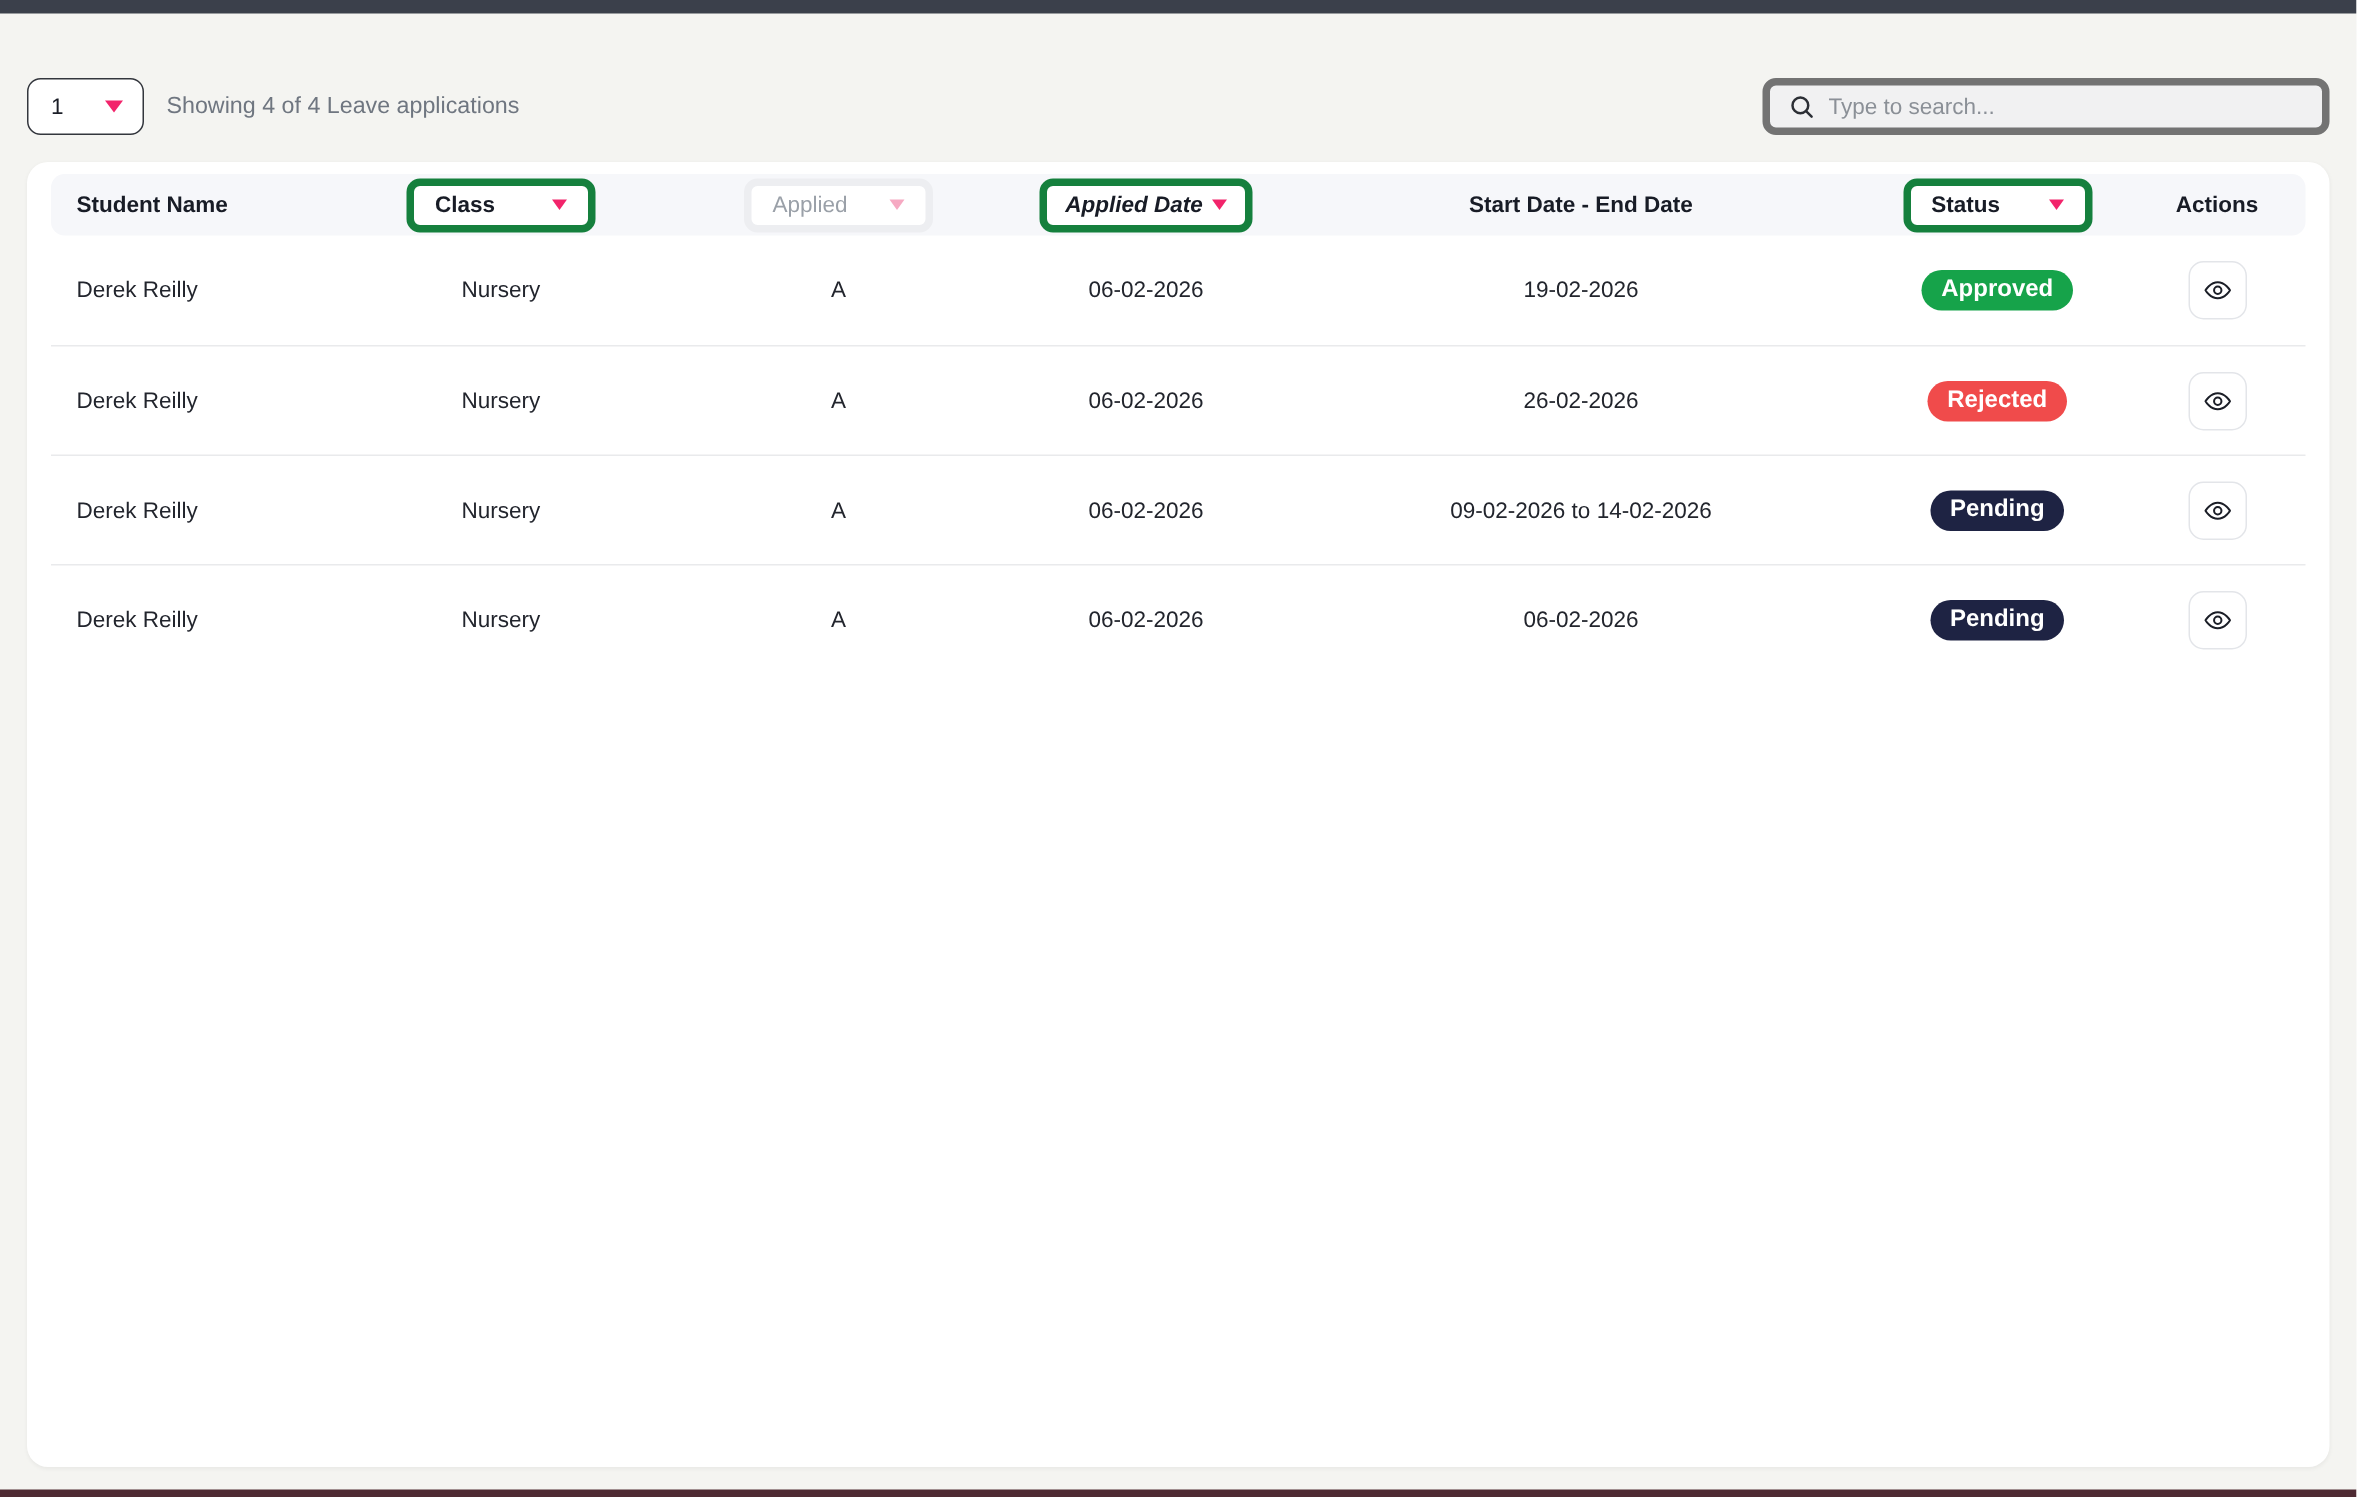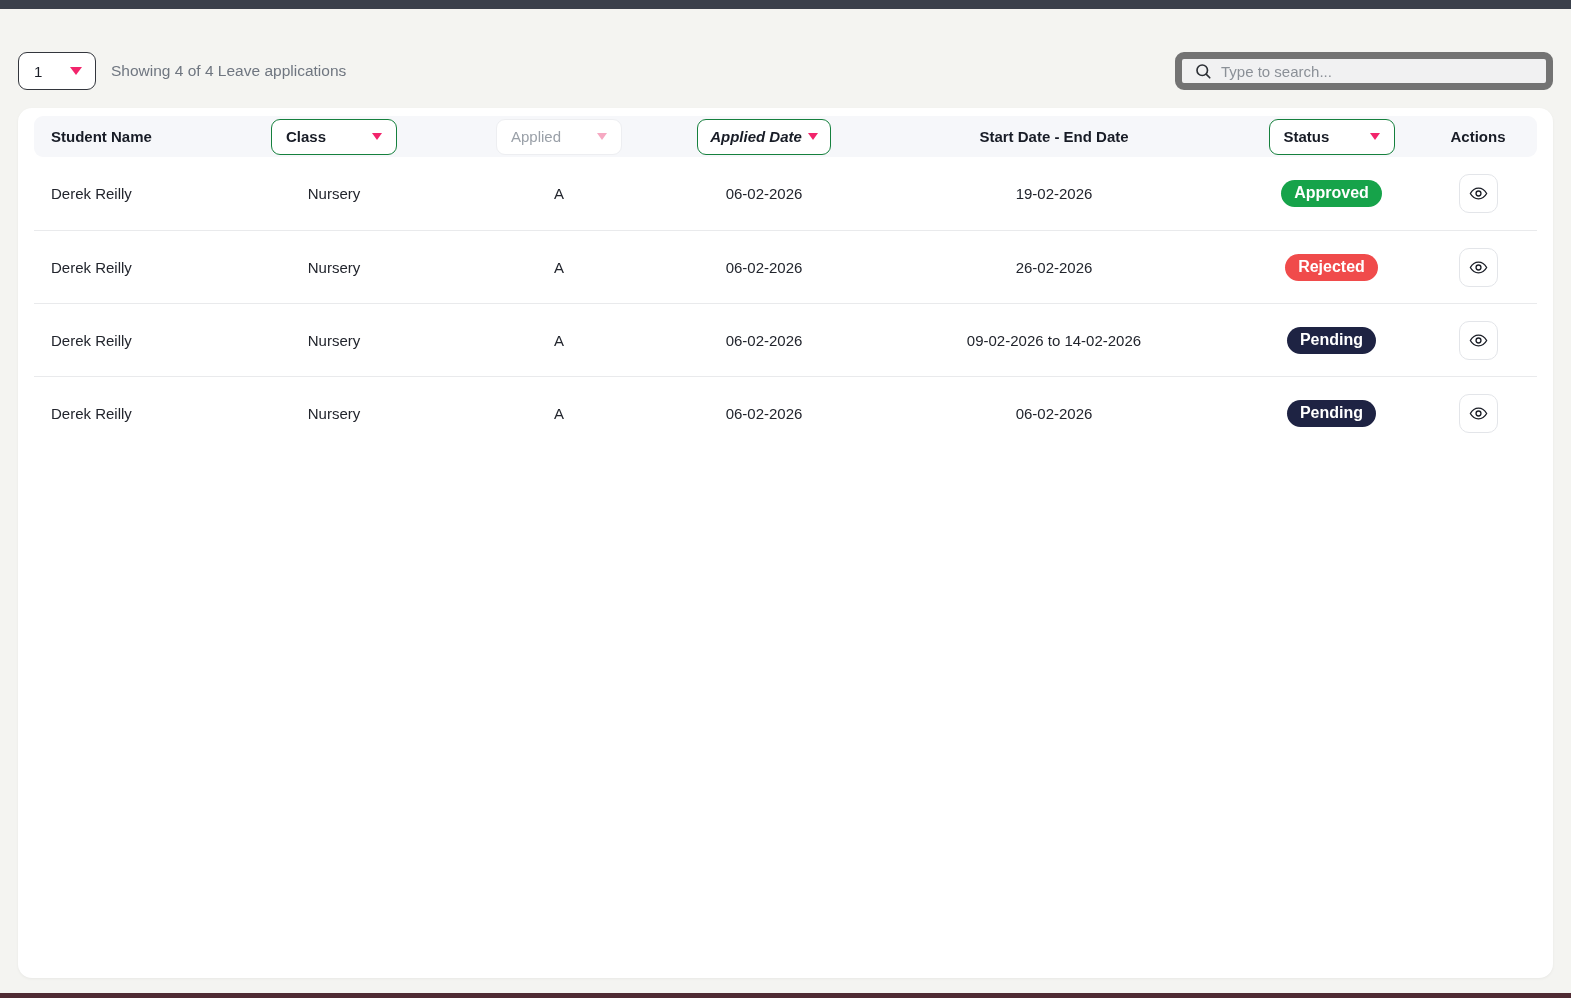--- a/index.html
+++ b/index.html
@@ -65,21 +65,21 @@
     border-left: 6px solid transparent;
     border-right: 6px solid transparent;
     border-top: 8px solid #f2246b;
   }
   .tri.small { border-left-width: 5px; border-right-width: 5px; border-top-width: 7px; }
   .tri.light { border-top-color: #f6a9c2; }
   .summary { font-size: 15.5px; color: #6f7680; }
   .search-box {
     width: 378px; height: 38px;
     background: #f1f1f2;
-    border: 7px solid #737373;
+    border: 5px solid #737373;
     border-radius: 9px;
     display: flex; align-items: center;
     padding: 0 12px;
     gap: 9px;
   }
   .search-box svg { flex: 0 0 auto; color: #2c2f35; }
   .search-box input {
     border: none; outline: none; background: transparent;
     font-size: 15px; color: #1b1e27; width: 100%;
     font-family: "Liberation Sans", "DejaVu Sans", sans-serif;
@@ -107,21 +107,21 @@
     height: 41px;
   }
   .th {
     font-size: 15px; font-weight: 700; color: #181c26;
     text-align: center;
   }
   .th.left { text-align: left; padding-left: 17px; }
   .hdr-dd {
     height: 36px; min-width: 126px;
     background: #fff;
-    border: 1px solid #15803d;
+    border: 5px solid #15803d;
     border-radius: 9px;
     display: inline-flex; align-items: center; justify-content: space-between;
     padding: 0 14px;
     font-size: 15px; font-weight: 700; color: #181c26;
     font-family: "Liberation Sans", "DejaVu Sans", sans-serif;
     cursor: pointer;
     gap: 10px;
   }
   .hdr-dd.disabled { color: #9aa0a8; font-weight: 400; cursor: default; border-color: #edeef1; }
   .hdr-dd.compact { min-width: 122px; padding: 0 12px; gap: 6px; font-style: italic; }

